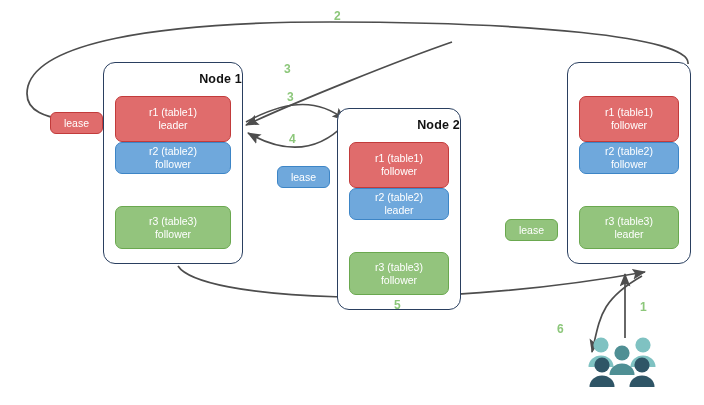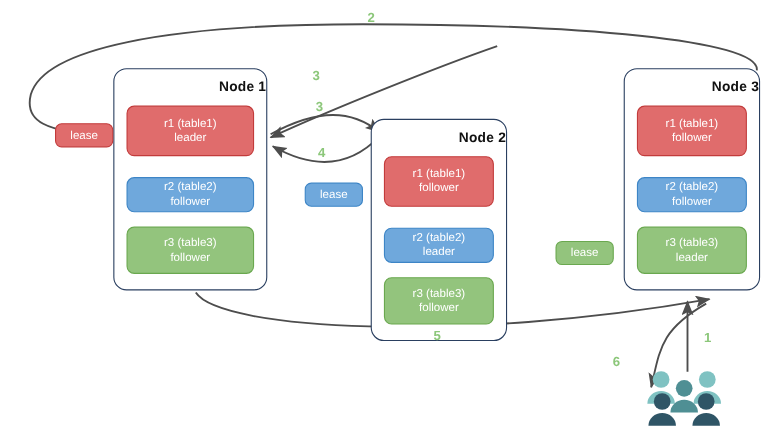--- a/index.html
+++ b/index.html
@@ -12,21 +12,21 @@
         box-sizing:border-box;}
   .node-title{position:absolute;left:0;right:0;top:9px;text-align:right;
         font-size:12.5px;font-weight:bold;color:#111111;letter-spacing:.2px;}
   .replica{position:absolute;left:11px;right:11px;border-radius:7px;box-sizing:border-box;
         display:flex;flex-direction:column;align-items:center;justify-content:center;
         color:#ffffff;font-size:10.5px;line-height:13px;text-align:center;}
   .rep-red{background:#e06c6c;border:1.6px solid #c23b3b;}
   .rep-blue{background:#6fa8dc;border:1.6px solid #3d85c6;}
   .rep-green{background:#93c47d;border:1.6px solid #6aa84f;}
   .r-top{top:33px;height:46px;}
-  .r-mid{top:98px;height:32px;}
+  .r-mid{top:79px;height:32px;}
   .r-bot{top:143px;height:43px;}
 
   .lease{position:absolute;border-radius:6px;box-sizing:border-box;color:#ffffff;
         font-size:10.5px;display:flex;align-items:center;justify-content:center;text-align:right;}
   .lease.red{background:#e06c6c;border:1.6px solid #c23b3b;}
   .lease.blue{background:#6fa8dc;border:1.6px solid #3d85c6;}
   .lease.green{background:#93c47d;border:1.6px solid #6aa84f;}
 
   .num{position:absolute;color:#8cc77a;font-size:12px;font-weight:bold;
        font-family:"Liberation Sans","DejaVu Sans",sans-serif;}
@@ -88,21 +88,20 @@
       <span>r2 (table2)</span>
       <span>leader</span>
     </div>
     <div class="replica rep-green r-bot">
       <span>r3 (table3)</span>
       <span>follower</span>
     </div>
   </div>
 
   <div class="node" style="left:567px;top:62px;width:124px;height:202px;">
-    <div class="node-title">Node 3</div>
     <div class="replica rep-red r-top">
       <span>r1 (table1)</span>
       <span>follower</span>
     </div>
     <div class="replica rep-blue r-mid">
       <span>r2 (table2)</span>
       <span>follower</span>
     </div>
     <div class="replica rep-green r-bot">
       <span>r3 (table3)</span>

